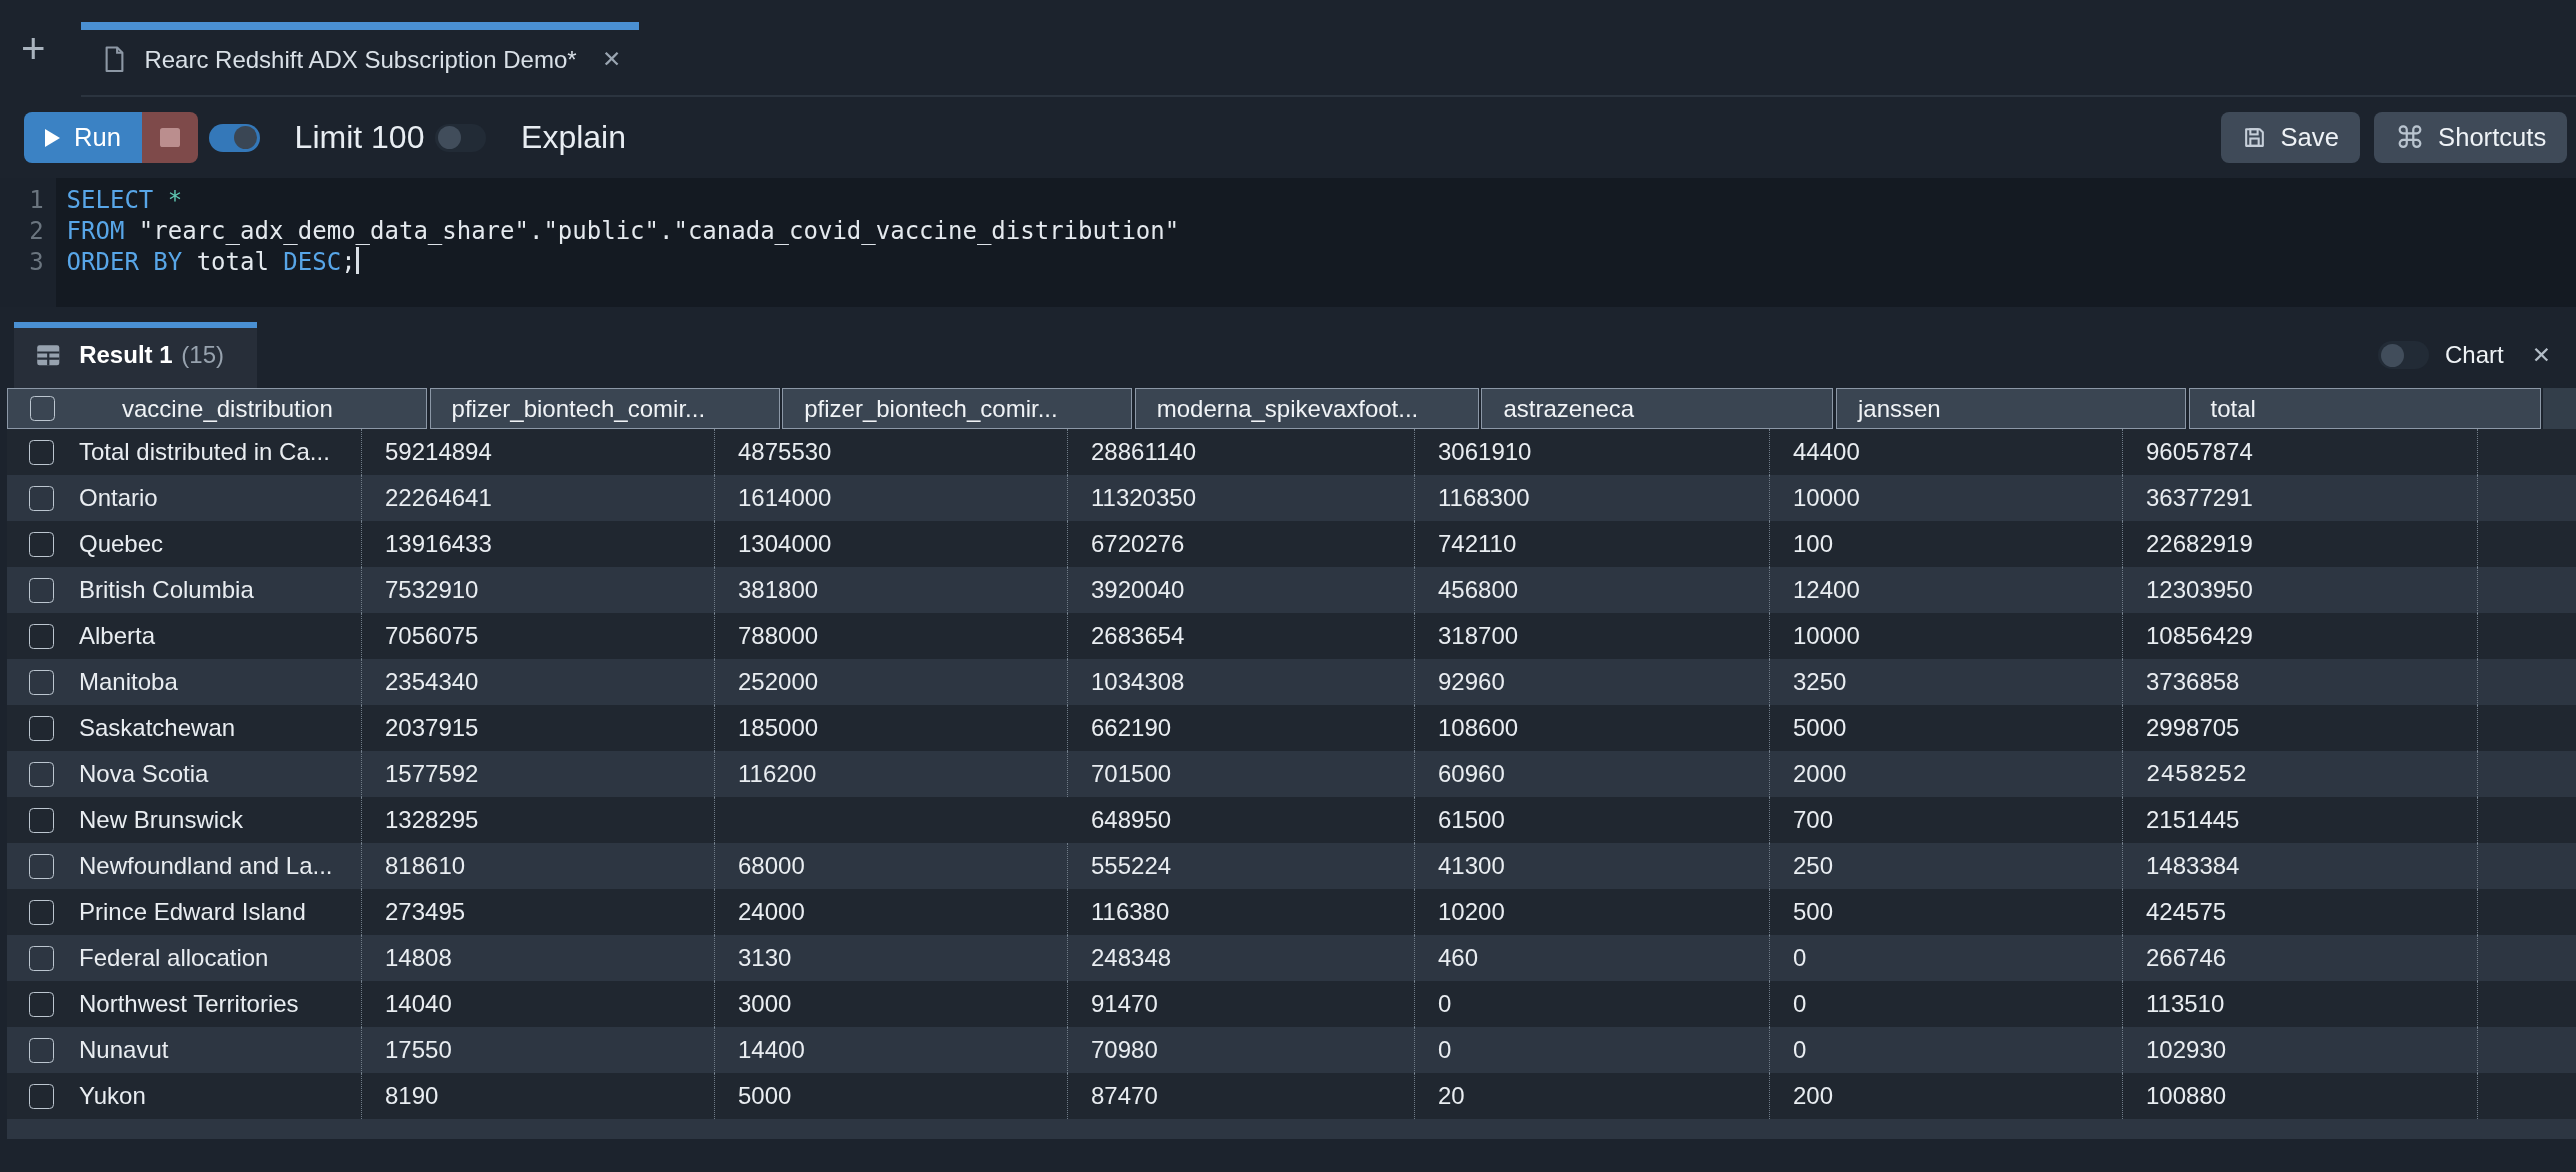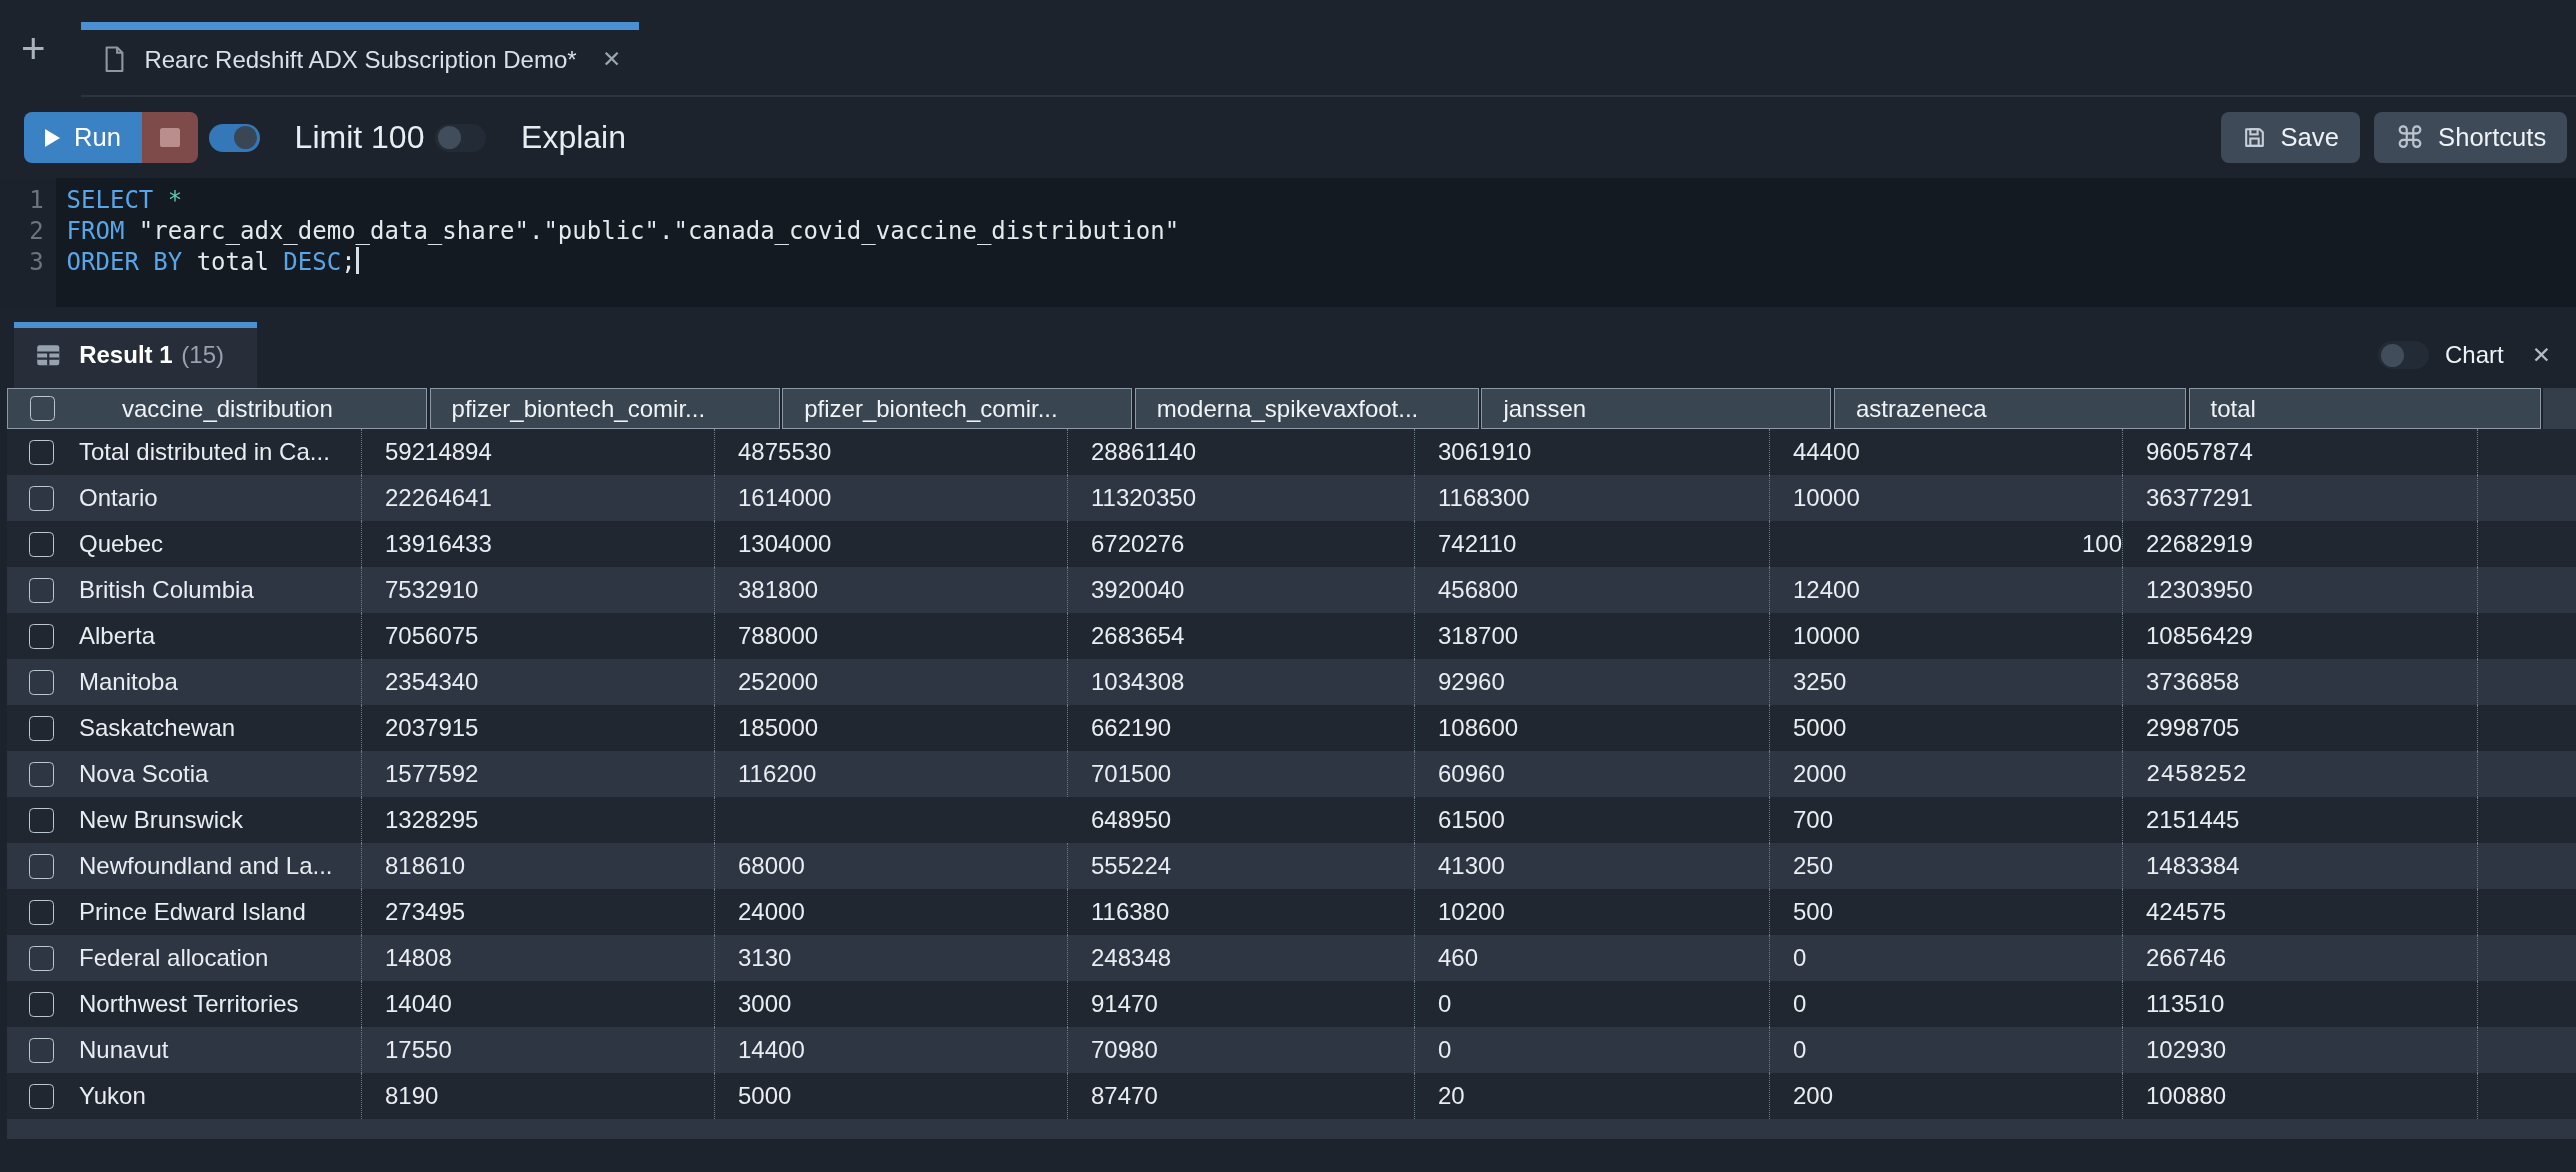--- a/index.html
+++ b/index.html
@@ -183,25 +183,25 @@
         </div>
         <div class="th" style="width: 350px; padding-left: 21px;">
           <span class="cell-label">pfizer_biontech_comir...</span>
         </div>
         <div class="th" style="width: 350px; padding-left: 21px;">
           <span class="cell-label">pfizer_biontech_comir...</span>
         </div>
         <div class="th" style="width: 344px; padding-left: 21px;">
           <span class="cell-label">moderna_spikevaxfoot...</span>
         </div>
+        <div class="th" style="width: 352px; padding-left: 21px;">
+          <span class="cell-label">astrazeneca</span>
+        </div>
         <div class="th" style="width: 350px; padding-left: 21px;">
           <span class="cell-label">janssen</span>
-        </div>
-        <div class="th" style="width: 352px; padding-left: 21px;">
-          <span class="cell-label">astrazeneca</span>
         </div>
         <div class="th" style="width: 352px; padding-left: 21px;">
           <span class="cell-label">total</span>
         </div>
         <div class="th-filler"></div>
       </div>
     <div class="tbody">
         <div class="tr odd">
           <div class="td" style="width: 355px;">
             <span class="cb"></span>
@@ -262,21 +262,21 @@
           </div>
           <div class="td" style="width: 353px; padding-left: 23px;">
             <span class="cell-label">1304000</span>
           </div>
           <div class="td" style="width: 347px; padding-left: 23px;">
             <span class="cell-label">6720276</span>
           </div>
           <div class="td" style="width: 355px; padding-left: 23px;">
             <span class="cell-label">742110</span>
           </div>
-          <div class="td" style="width: 353px; padding-left: 23px; justify-content: flex-end;">
+          <div class="td" style="width: 353px; padding-left: 23px;">
             <span class="cell-label">100</span>
           </div>
           <div class="td" style="width: 355px; padding-left: 23px;">
             <span class="cell-label">22682919</span>
           </div>
           <div class="td-filler"></div>
         </div>
         <div class="tr even">
           <div class="td" style="width: 355px;">
             <span class="cb"></span>

